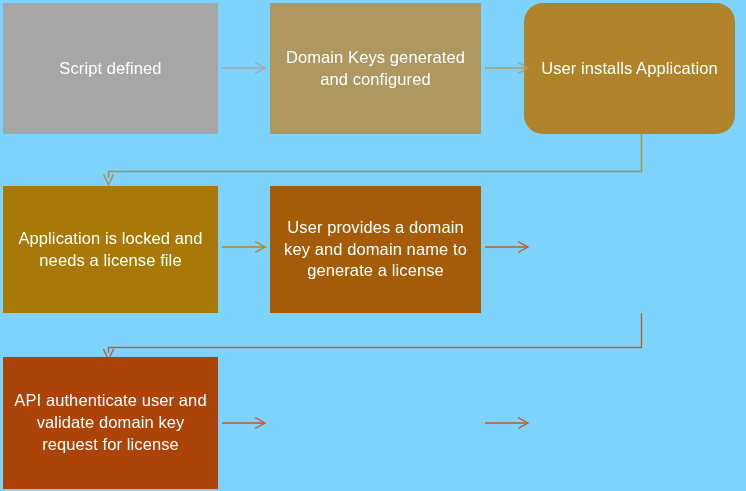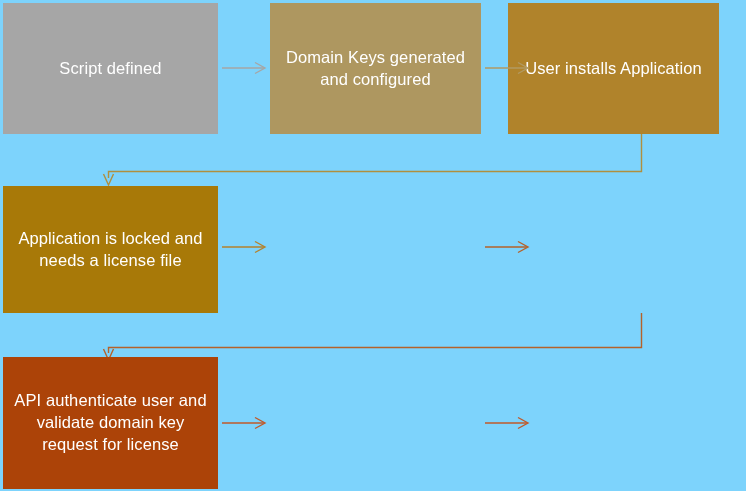--- a/index.html
+++ b/index.html
@@ -32,21 +32,21 @@
   .node .label {
     display: block;
     width: 100%;
   }
   
   .r1 { top: 3px;   height: 131px; }
   .r2 { top: 186px; height: 127px; }
   .r3 { top: 357px; height: 132px; }
   .c1 { left: 3px;   width: 215px; }
   .c2 { left: 270px; width: 211px; }
-  .c3 { left: 508px; width: 211px; }
+  .c3 { left: 524px; width: 211px; border-radius: 19px; }
 
   
   .h-arrow {
     position: absolute;
     height: 14px;
   }
   .h-arrow svg { display: block; }
 
   
   .elbow {
@@ -91,20 +91,23 @@
     <svg width="746" height="52" viewBox="0 0 746 52">
       <polyline points="641.5,0 641.5,37.5 108.5,37.5 108.5,44" fill="none" stroke="#b08f3e" stroke-width="1.4"></polyline>
       <polyline points="103.5,40 108.5,51 113.5,40" fill="none" stroke="#b08f3e" stroke-width="1.4"></polyline>
     </svg>
   </div>
 
   <div class="node r2 c1" style="background:#a87908">
     <span class="label">Application is locked and needs a license file</span>
   </div>
 
+  <div class="node r2 c2" style="background:#a45c08">
+    <span class="label">User provides a domain key and domain name to generate a license</span>
+  </div>
 
 
   <div class="h-arrow" style="left:222px; top:240px; width:46px;">
     <svg width="46" height="14" viewBox="0 0 46 14">
       <line x1="0" y1="7" x2="42" y2="7" stroke="#b5822c" stroke-width="1.4"></line>
       <polyline points="33,1.5 43,7 33,12.5" fill="none" stroke="#b5822c" stroke-width="1.4"></polyline>
     </svg>
   </div>
 
   <div class="h-arrow" style="left:485px; top:240px; width:46px;">

